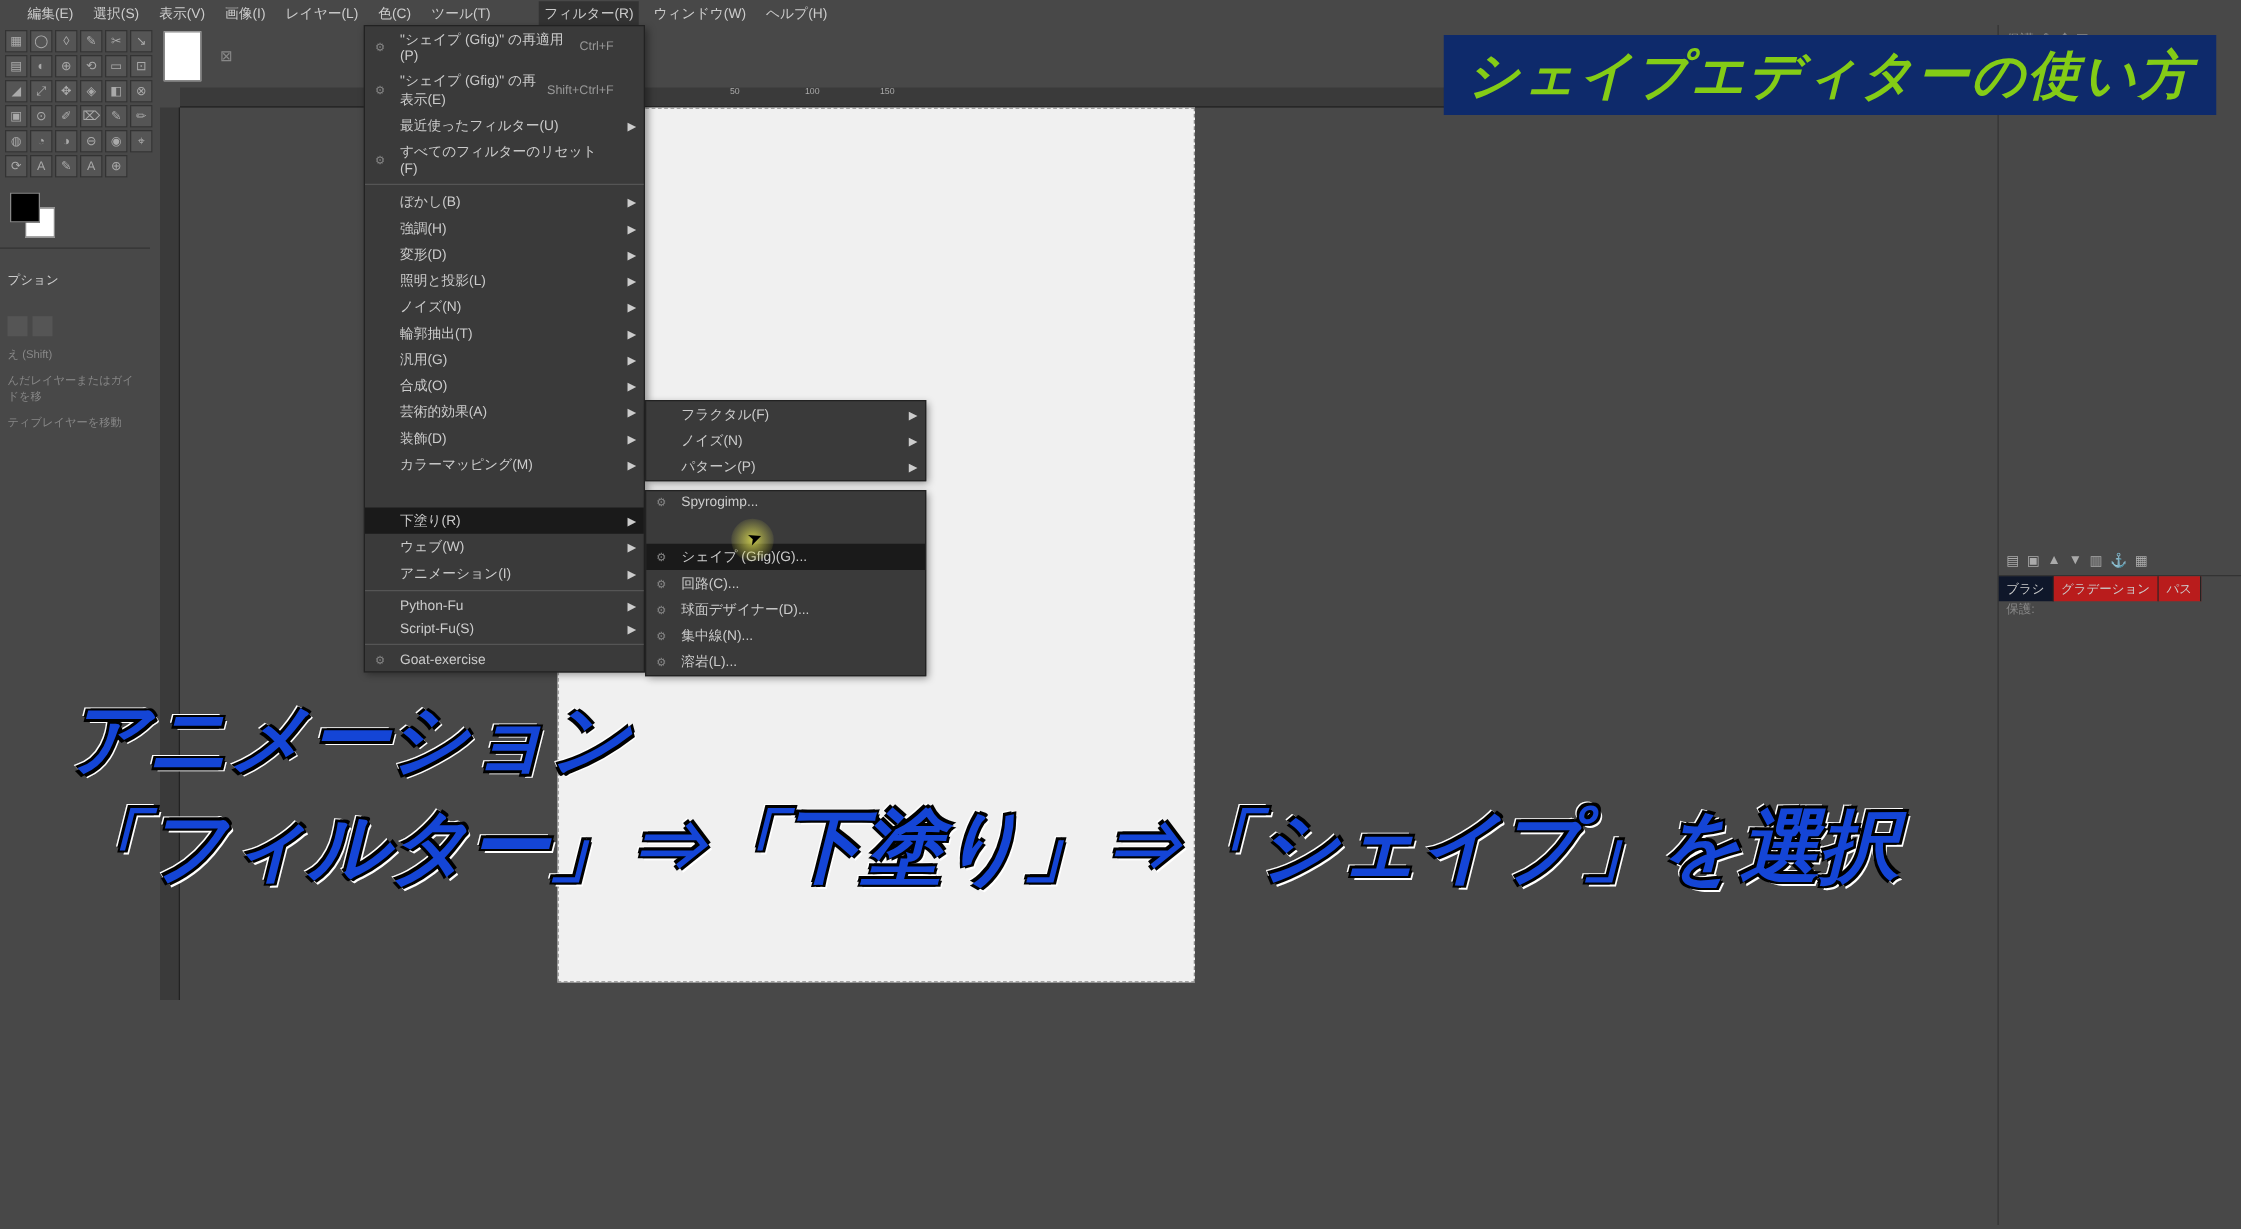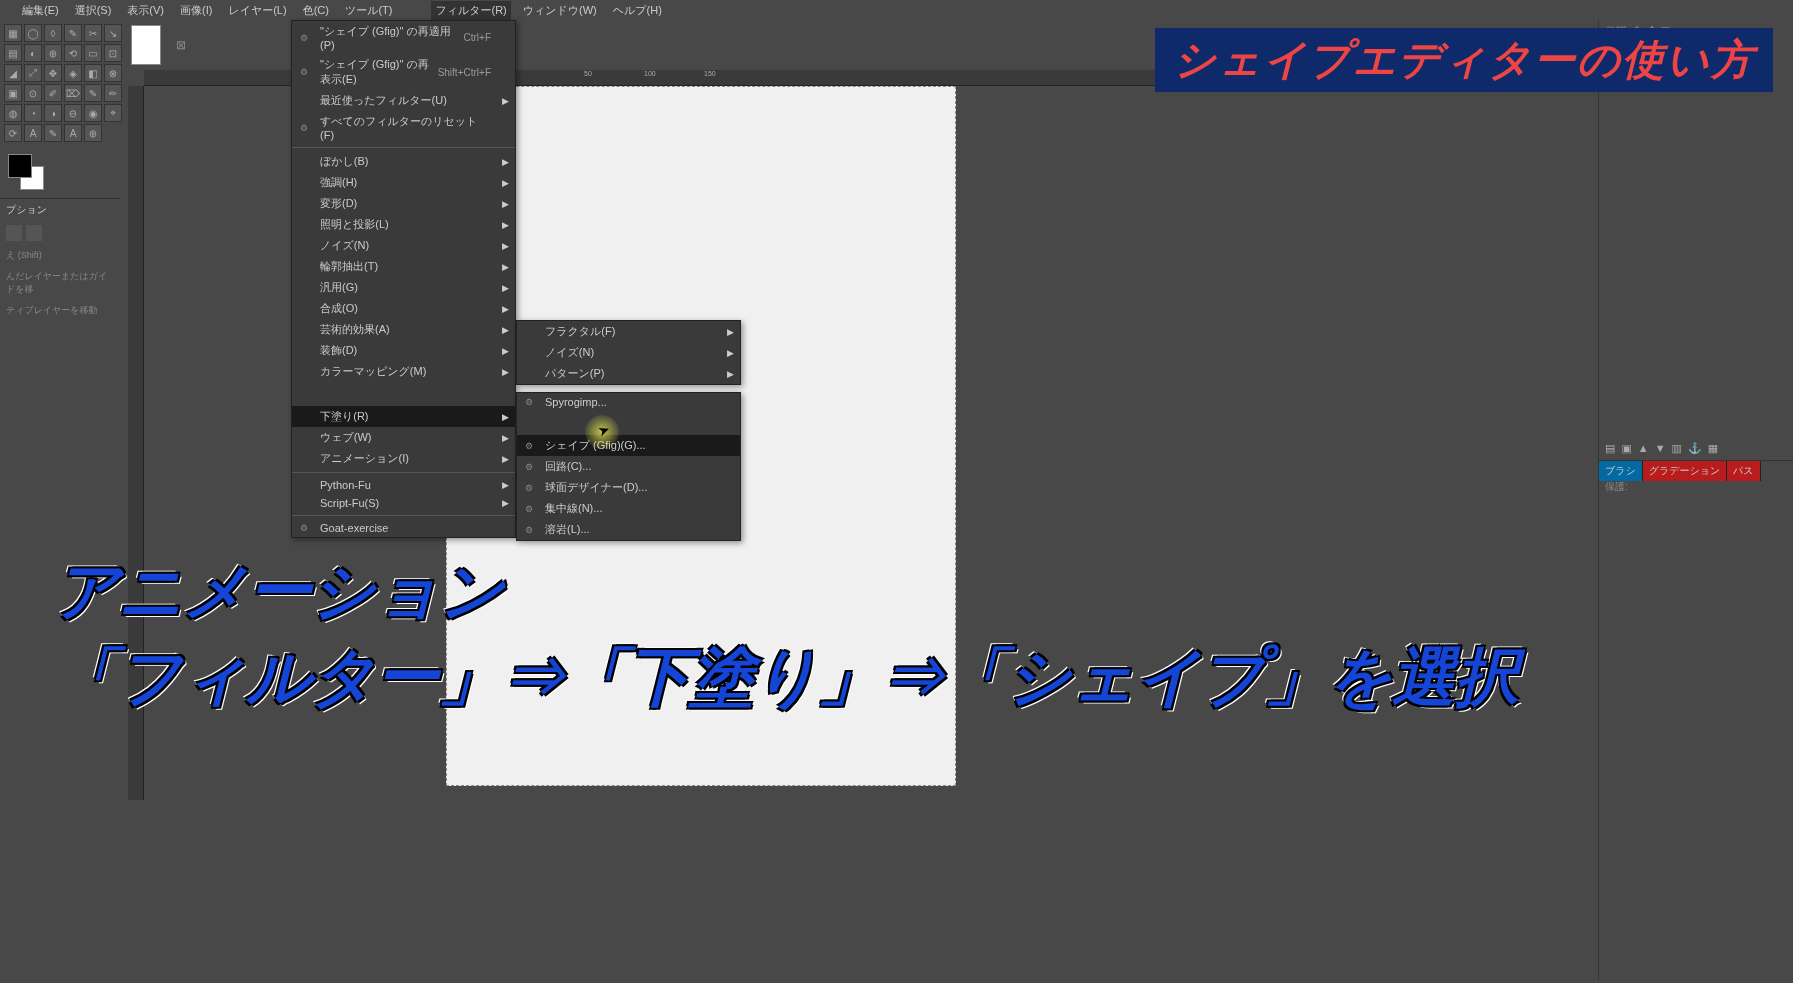--- a/index.html
+++ b/index.html
@@ -8,21 +8,21 @@
 .menubar { height: 20px; background: #484848; display: flex; align-items: center; padding-left: 18px; font-size: 11px; gap: 8px; text-align: right; }
 .menubar span { padding: 2px 4px; cursor: pointer; }
 .menubar span.active { background: #333; margin-left: 27px; }
 
 .toolbar-left { position: absolute; left: 0; top: 20px; width: 120px; height: 960px; background: #484848; }
 .tool-grid { display: grid; grid-template-columns: repeat(6, 18px); gap: 2px; padding: 4px; }
 .tool-grid div { width: 18px; height: 18px; background: #555; border: 1px solid #333; display: flex; align-items: center; justify-content: center; font-size: 10px; color: #aaa; }
 .color-swatches { margin: 8px; position: relative; width: 36px; height: 36px; }
 .fg-color { position: absolute; width: 24px; height: 24px; background: #000; border: 1px solid #888; top: 0; left: 0; }
 .bg-color { position: absolute; width: 24px; height: 24px; background: #fff; border: 1px solid #888; bottom: 0; right: 0; }
-.options-label { font-size: 10px; padding: 4px 6px; border-top: 1px solid #333; }
+.options-label { font-size: 10px; padding: 18px 6px; border-top: 1px solid #333; }
 .option-hint { font-size: 9px; padding: 4px 6px; color: #888; }
 
 .thumb-area { position: absolute; left: 131px; top: 25px; width: 70px; height: 45px; display: flex; gap: 5px; }
 .thumb-box { width: 30px; height: 40px; background: #fff; border: 1px solid #888; }
 .thumb-x { width: 30px; height: 40px; background: #484848; display: flex; align-items: center; justify-content: center; color: #888; font-size: 12px; }
 
 .canvas-area { position: absolute; left: 128px; top: 70px; width: 1145px; height: 730px; background: #484848; }
 .ruler-h { position: absolute; top: 0; left: 16px; right: 0; height: 16px; background: #3a3a3a; border-bottom: 1px solid #222; font-size: 7px; color: #aaa; display: flex; }
 .ruler-h span { position: absolute; }
 .ruler-v { position: absolute; top: 16px; left: 0; bottom: 0; width: 16px; background: #3a3a3a; border-right: 1px solid #222; }
@@ -30,36 +30,36 @@
 
 .right-panel { position: absolute; right: 0; top: 20px; width: 195px; height: 960px; background: #484848; border-left: 1px solid #333; }
 .right-header { font-size: 10px; padding: 4px 6px; color: #888; display: flex; gap: 4px; }
 .right-header span { font-size: 11px; }
 .layer-row { display: flex; align-items: center; padding: 4px 6px; gap: 8px; background: #484848; }
 .layer-eye { width: 14px; height: 14px; display: flex; align-items: center; justify-content: center; font-size: 12px; }
 .layer-thumb { width: 20px; height: 24px; background: #fff; border: 1px solid #888; }
 .layer-name { font-size: 10px; }
 .right-bottom-tabs { position: absolute; top: 440px; left: 0; right: 0; display: flex; font-size: 10px; border-top: 1px solid #333; }
 .right-bottom-tabs div { padding: 3px 6px; background: #b91c1c; border-right: 1px solid #222; }
-.right-bottom-tabs div.active { background: #0369a1; }
+.right-bottom-tabs div.active { background: #0f172a; }
 .right-icons-row { position: absolute; top: 420px; left: 0; right: 0; display: flex; gap: 6px; padding: 2px 6px; font-size: 11px; color: #aaa; }
 
 .dropdown-menu { position: absolute; background: #3a3a3a; border: 1px solid #222; min-width: 225px; font-size: 11px; box-shadow: 2px 2px 6px rgba(0,0,0,0.4); }
 .dropdown-menu .mi { padding: 3px 24px 3px 28px; display: flex; justify-content: space-between; align-items: center; cursor: pointer; position: relative; }
 .dropdown-menu .mi:hover, .dropdown-menu .mi.highlight { background: #1a1a1a; margin-top: 24px; }
 .dropdown-menu .mi .kbd { color: #999; font-size: 10px; }
 .dropdown-menu .mi .arrow { position: absolute; right: 6px; font-size: 9px; }
 .dropdown-menu .mi .pre-icon { position: absolute; left: 8px; font-size: 9px; color: #888; }
 .dropdown-menu .sep { height: 1px; background: #555; margin: 3px 0; }
 
 .menu1 { left: 291px; top: 20px; width: 225px; }
 .menu2 { left: 516px; top: 320px; width: 133px; }
 .menu3 { left: 516px; top: 392px; width: 133px; }
 
-.title-banner { position: absolute; right: 20px; top: 28px; background: #0e2a6b; color: #ef4444; font-weight: bold; font-size: 42px; padding: 4px 18px; font-style: italic; letter-spacing: 2px; }
+.title-banner { position: absolute; right: 20px; top: 28px; background: #0e2a6b; color: #84cc16; font-weight: bold; font-size: 42px; padding: 4px 18px; font-style: italic; letter-spacing: 2px; }
 
 .caption-text { position: absolute; left: 54px; top: 548px; font-size: 64px; font-weight: 900; font-style: italic; color: #1445d6; text-shadow: 2px 2px 0 #000, -2px -2px 0 #000, 2px -2px 0 #000, -2px 2px 0 #000, 3px 3px 0 #fff, -3px -3px 0 #fff; line-height: 1.35; letter-spacing: -1px; }
 
 .cursor-highlight { position: absolute; left: 585px; top: 415px; width: 34px; height: 34px; background: radial-gradient(circle, rgba(220,220,80,0.85) 0%, rgba(220,220,80,0.1) 70%); border-radius: 50%; pointer-events: none; }
 .cursor-arrow { position: absolute; left: 598px; top: 422px; font-size: 14px; transform: rotate(-20deg); color: #000; pointer-events: none; }
 </style>
 </head>
 <body>
 
 <div class="menubar">

